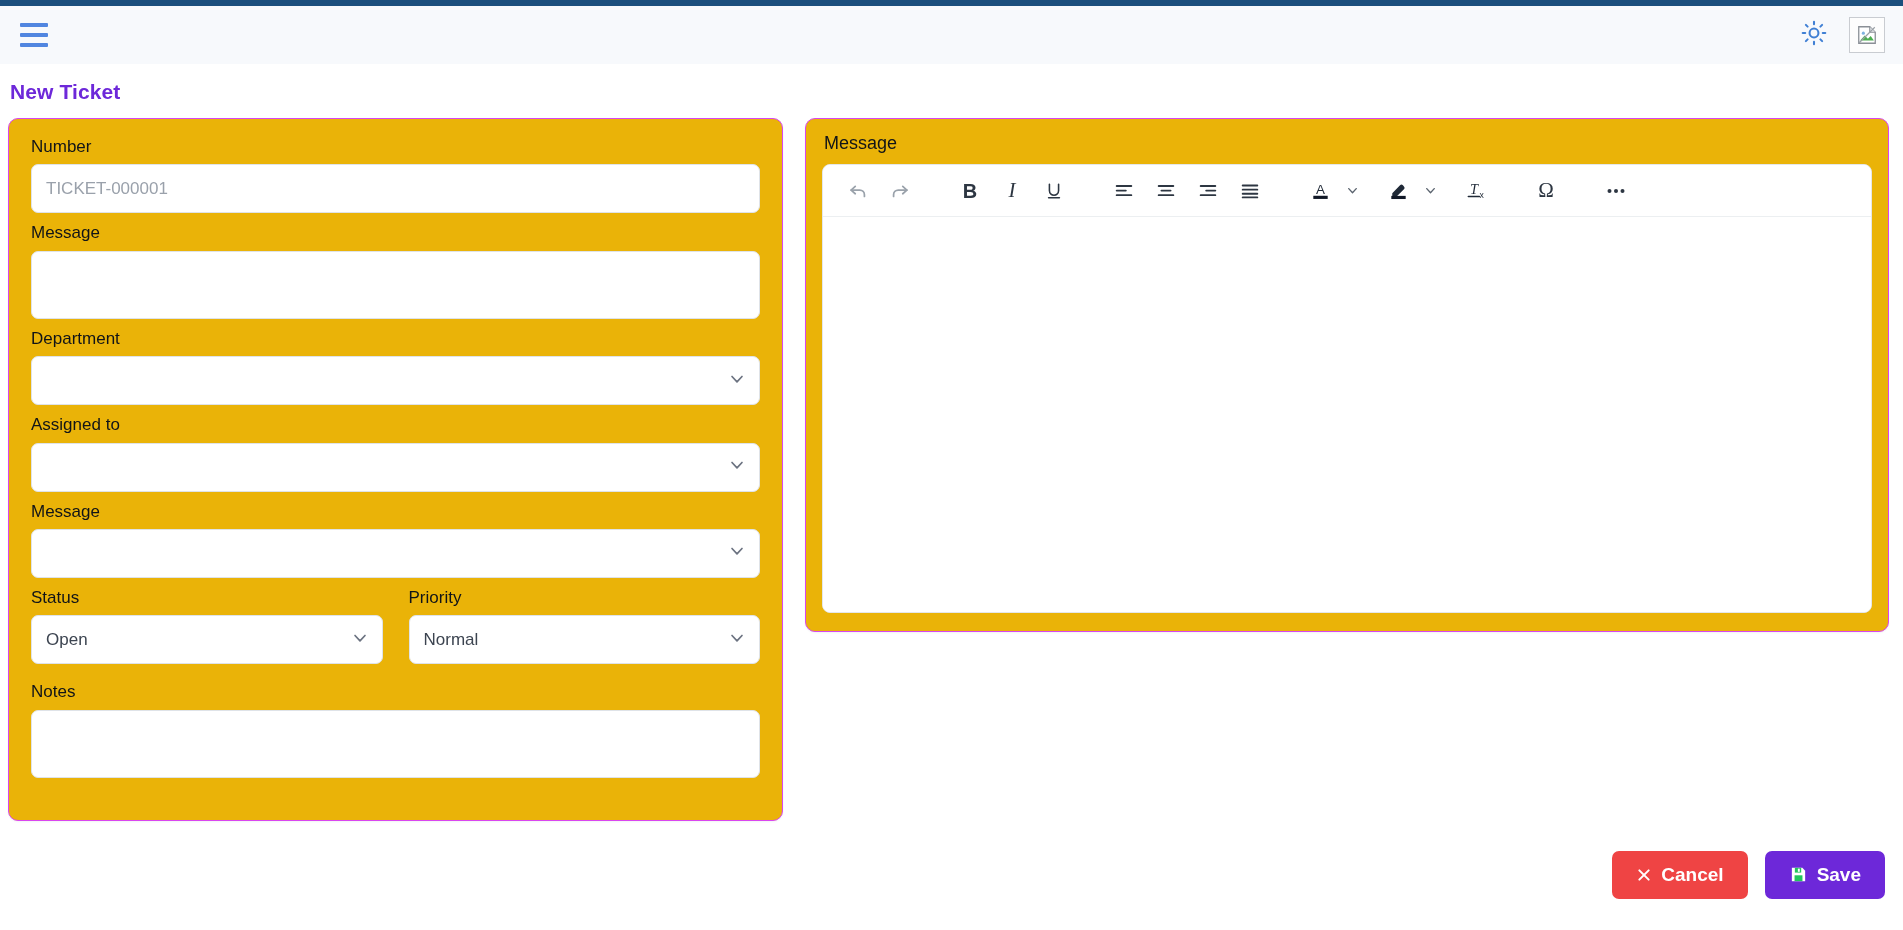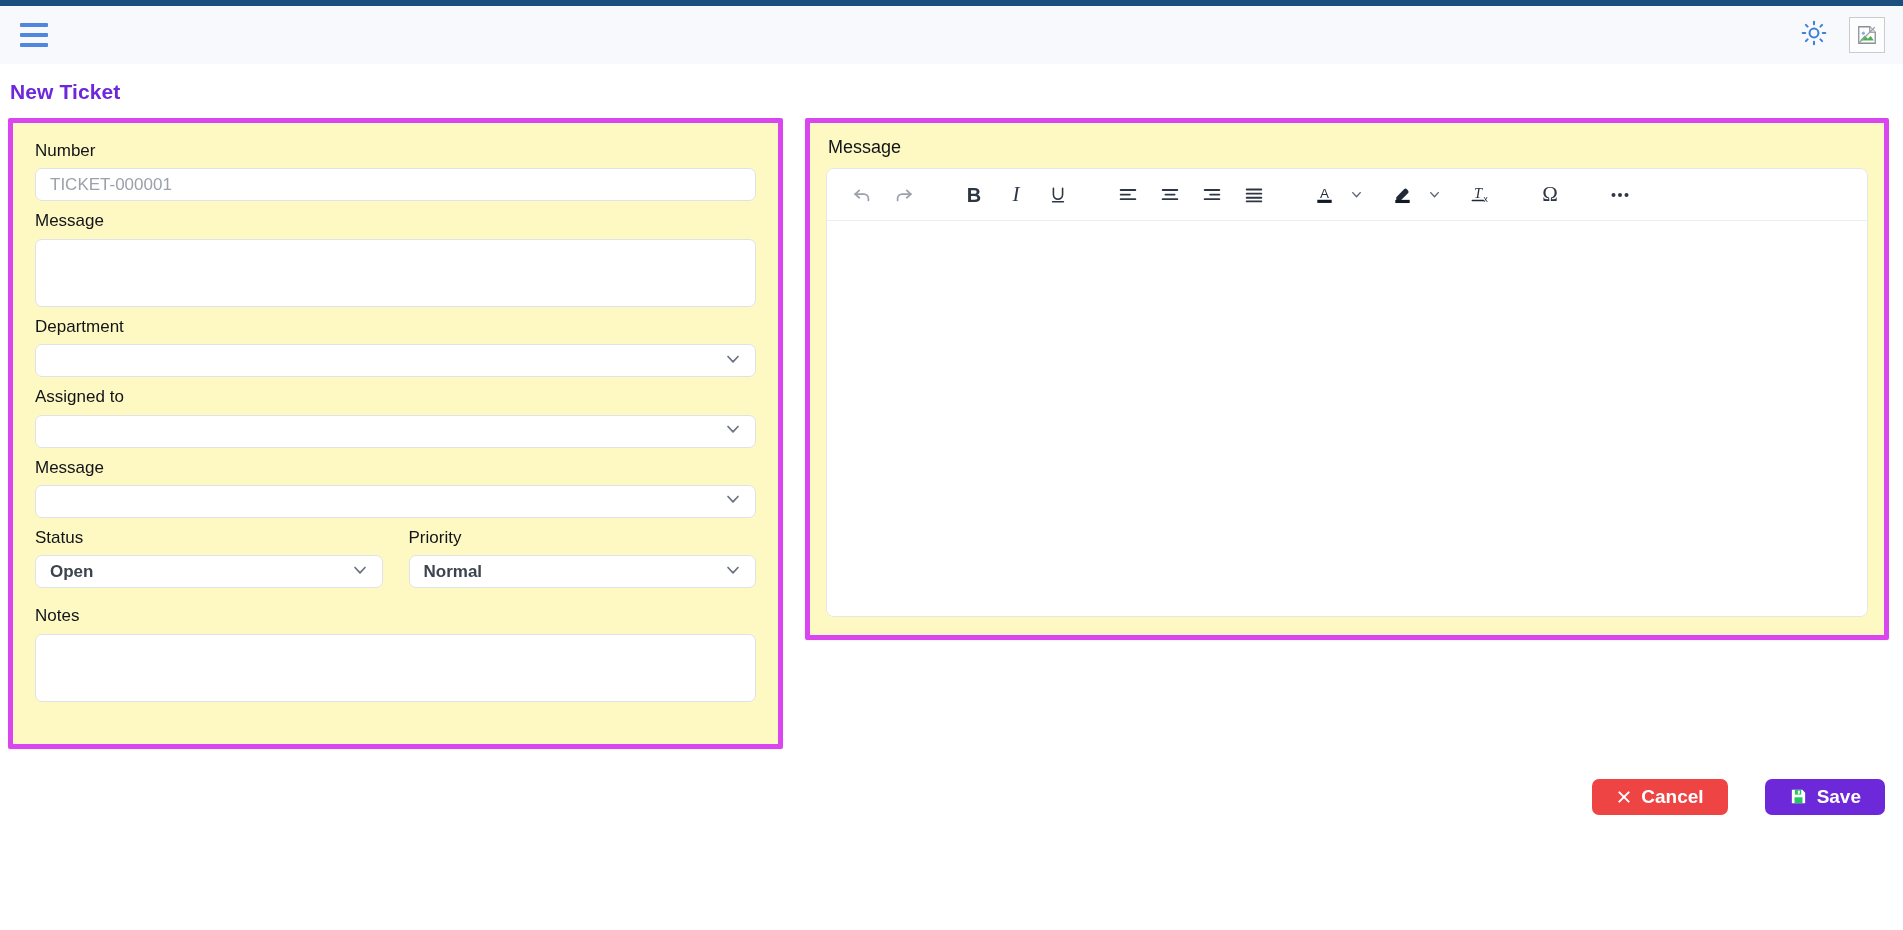--- a/index.html
+++ b/index.html
@@ -75,43 +75,43 @@
 
   
   .main {
     display: flex;
     align-items: flex-start;
     gap: 22px;
     padding: 0 14px 0 8px;
   }
 
   .card {
-    background: #fef9c3;
-    border: 5px solid #d946ef;
-    border-radius: 2px;
+    background: #eab308;
+    border: 1px solid #d946ef;
+    border-radius: 10px;
     box-shadow: 0 1px 2px rgba(16,24,40,.05);
   }
 
   
   .form-card {
     width: 775px;
     padding: 18px 22px 26px 22px;
     flex: 0 0 auto;
   }
   .field { margin-bottom: 16px; }
   .field-label {
     display: block;
     font-size: 17px;
     color: #111418;
     margin-bottom: 7px;
     line-height: 1.2;
   }
   .control {
     width: 100%;
-    height: 33px;
+    height: 49px;
     border: 1px solid #dfe3e8;
     border-radius: 7px;
     background: #ffffff;
     font-family: "Liberation Sans", sans-serif;
     font-size: 17px;
     color: #3c4450;
     padding: 0 14px;
     outline: none;
     display: flex;
     align-items: center;
@@ -121,21 +121,20 @@
   textarea.control {
     height: 68px;
     padding: 10px 14px;
     resize: none;
     line-height: 1.35;
     display: block;
   }
   .select {
     position: relative;
     cursor: pointer;
-    font-weight: bold;
   }
   .select .control { padding-right: 40px; justify-content: flex-start; }
   .select .chev {
     position: absolute;
     right: 13px;
     top: 50%;
     transform: translateY(-50%);
     pointer-events: none;
     display: block;
   }
@@ -215,34 +214,33 @@
   }
 
   
   .actions {
     display: flex;
     justify-content: flex-end;
     gap: 17px;
     padding: 30px 18px 0 0;
   }
   .btn {
-    height: 36px;
+    height: 48px;
     border: none;
     border-radius: 7px;
     font-family: "Liberation Sans", sans-serif;
     font-size: 19px;
     font-weight: bold;
     color: #ffffff;
     display: inline-flex;
     align-items: center;
     justify-content: center;
     gap: 9px;
     padding: 0 24px;
     cursor: pointer;
-    margin-left: 20px;
   }
   .btn-cancel { background: #ef4444; }
   .btn-save { background: #6d28d9; }
   .btn .glyph { display: flex; align-items: center; }
 </style>
 </head>
 <body>
 
 <div class="top-strip"></div>
 

